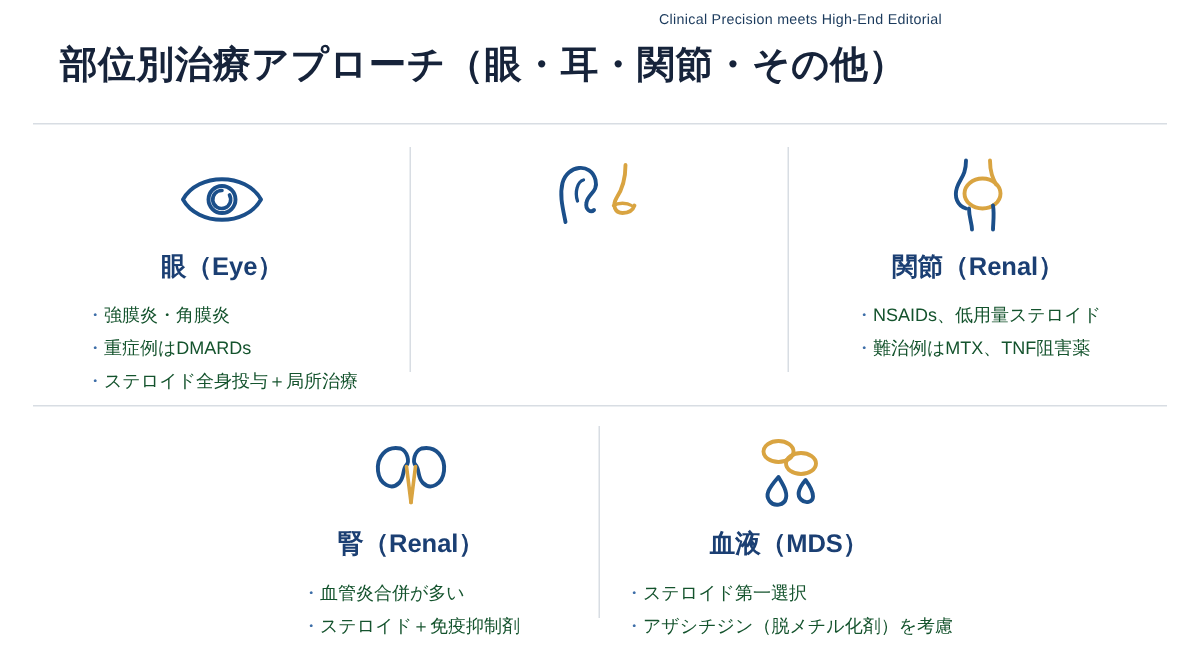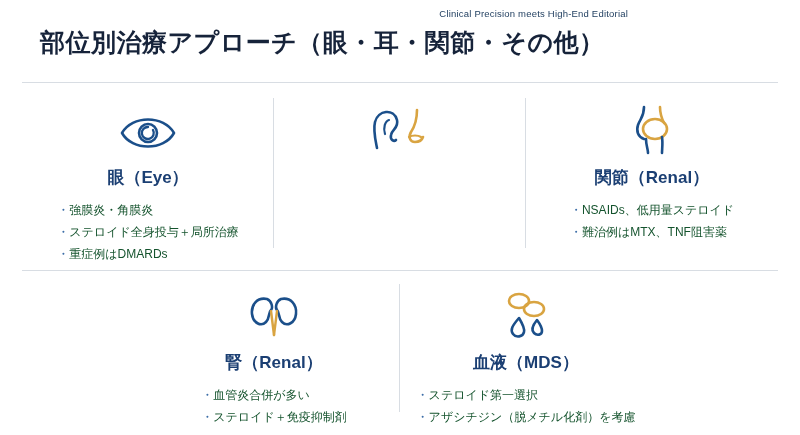--- a/index.html
+++ b/index.html
@@ -136,22 +136,22 @@
         <div class="icon-wrap">
           <svg width="60" height="46" viewBox="0 0 60 46">
             <path d="M4 26 C14 8, 46 8, 56 26 C46 44, 14 44, 4 26 Z" fill="none" stroke="#1b4f8a" stroke-width="2.6" stroke-linejoin="round"></path>
             <circle cx="30" cy="26" r="9" fill="none" stroke="#1b4f8a" stroke-width="2.6"></circle>
             <path d="M30 20 a6 6 0 1 0 5 3" fill="none" stroke="#1b4f8a" stroke-width="2.4" stroke-linecap="round"></path>
           </svg>
         </div>
         <div class="card-title">眼（Eye）</div>
         <ul class="bullets">
           <li>強膜炎・角膜炎</li>
+          <li>重症例はDMARDs</li>
           <li>ステロイド全身投与＋局所治療</li>
-          <li>重症例はDMARDs</li>
         </ul>
         <div class="vsep"></div>
       </div>
 
       <div class="card r1c">
         <div class="icon-wrap">
           <svg width="70" height="52" viewBox="0 0 70 52">
             <path d="M12 44 C10 34, 8 26, 10 18 C13 6, 29 4, 32 16 C34 24, 27 25, 26 31 C25 36, 29 38, 31 36" fill="none" stroke="#1b4f8a" stroke-width="2.6" stroke-linecap="round" stroke-linejoin="round"></path>
             <path d="M20 30 C18 24, 20 17, 24 16" fill="none" stroke="#1b4f8a" stroke-width="2.2" stroke-linecap="round"></path>
             <path d="M52 6 C52 16, 50 22, 46 28 C43 33, 45 38, 50 38 C54 38, 57 36, 58 33" fill="none" stroke="#d9a441" stroke-width="2.6" stroke-linecap="round" stroke-linejoin="round"></path>

